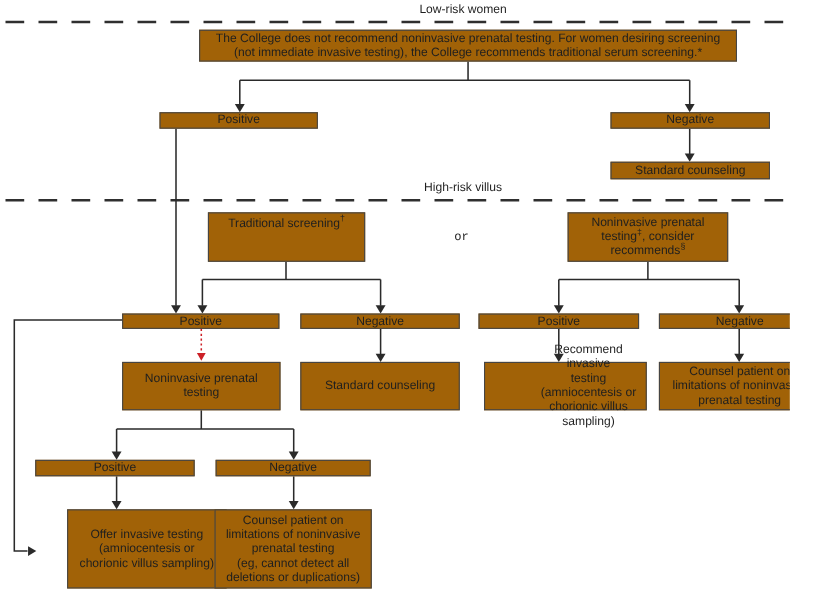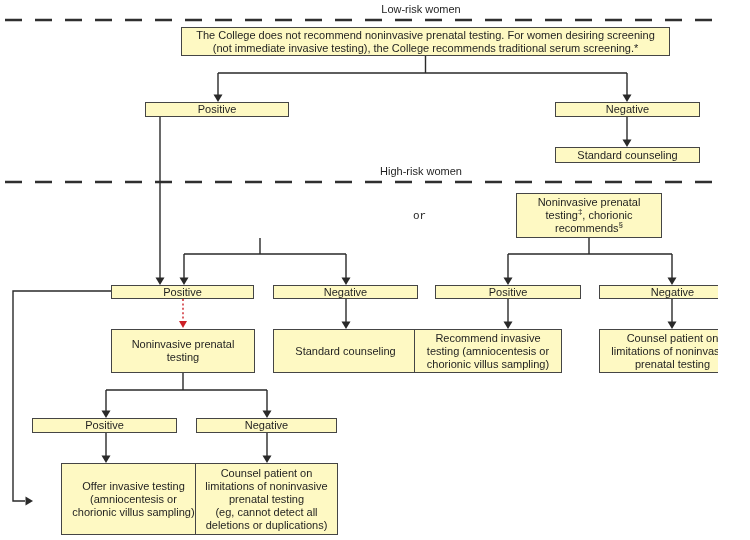--- a/index.html
+++ b/index.html
@@ -4,21 +4,21 @@
 <style>
   html,body { margin:0; padding:0; background:#ffffff; }
   #stage {
     position:relative; width:718px; height:540px; background:#ffffff;
     font-family:"Liberation Sans", sans-serif; color:#1f1f1f;
     overflow:hidden;
   }
   #connectors { position:absolute; left:0; top:0; width:750px; height:540px; }
   .node {
     position:absolute; box-sizing:border-box;
-    border:1.5px solid #454545; background:#fef9c3;
+    border:1.5px solid #454545; background:#a16207;
     display:flex; align-items:center; justify-content:center;
     text-align:center; font-size:11px; line-height:13px;
   }
   .node .txt { display:block; }
   .node .pre { white-space:pre-line; }
   .node sup { font-size:8px; line-height:0; vertical-align:super; }
   .section-label {
     position:absolute; font-size:11px; line-height:12px; text-align:center;
     width:120px; transform:translateX(-50%); color:#1f1f1f;
   }
@@ -30,21 +30,21 @@
   .box-lr-neg    { left:555px; top:102px; width:145px; height:15px; }
   .box-lr-std    { left:555px; top:147px; width:145px; height:16px; }
   .box-trad      { left:189px; top:193px; width:143px; height:45px; align-items:flex-start; padding-top:3px; }
   .box-nipt      { left:516px; top:193px; width:146px; height:45px; }
   .box-hr-pos1   { left:111px; top:285px; width:143px; height:14px; }
   .box-hr-neg1   { left:273px; top:285px; width:145px; height:14px; }
   .box-hr-pos2   { left:435px; top:285px; width:146px; height:14px; }
   .box-hr-neg2   { left:599px; top:285px; width:147px; height:14px; }
   .box-nipt2     { left:111px; top:329px; width:144px; height:44px; }
   .box-std2      { left:273px; top:329px; width:145px; height:44px; }
-  .box-recommend { left:414px; top:329px; width:148px; height:44px; }
+  .box-recommend { left:440px; top:329px; width:148px; height:44px;padding-left:42px; }
   .box-counsel1  { left:599px; top:329px; width:147px; height:44px; }
   .box-b-pos     { left:32px;  top:418px; width:145px; height:15px; }
   .box-b-neg     { left:196px; top:418px; width:141px; height:15px; }
   .box-offer     { left:33px;  top:463px; width:145px; height:72px;margin-left:28px; }
   .box-counsel2  { left:195px; top:463px; width:143px; height:72px; }
 
   .lbl-low  { left:421px; top:3px; }
   .lbl-high { left:421px; top:165px; }
   .lbl-or   { left:413px; top:210px;font-family:Liberation Mono, monospace; }
 
@@ -102,41 +102,44 @@
     <path class="head" d="M267,463 l-4.5,-7.5 h9 z"></path>
 
     <path class="wire" d="M111,291 H13 V501 H25"></path>
     <path class="head" d="M33,501 l-7.5,-4.5 v9 z"></path>
 
     <path class="redwire" stroke-dasharray="3 2.6" d="M195,500.5 H186"></path>
     <path class="redhead" d="M179,500.5 l7,-4 v8 z"></path>
   </svg>
 
   <div class="section-label lbl-low">Low-risk women</div>
-  <div class="section-label lbl-high">High-risk women</div>
+  <div class="section-label lbl-high">High-risk villus</div>
   <div class="or-label lbl-or">or</div>
 
   <div class="node box-college">
     <span class="txt pre">The College does not recommend noninvasive prenatal testing. For women desiring screening
 (not immediate invasive testing), the College recommends traditional serum screening.*</span>
   </div>
 
   <div class="node box-lr-pos">
     <span class="txt">Positive</span>
   </div>
   <div class="node box-lr-neg">
     <span class="txt">Negative</span>
   </div>
   <div class="node box-lr-std">
     <span class="txt">Standard counseling</span>
   </div>
 
+  <div class="node box-trad">
+    <span class="txt"><span>Traditional screening</span><sup>†</sup></span>
+  </div>
 
   <div class="node box-nipt">
-    <span class="txt"><span>Noninvasive prenatal</span><br><span>testing</span><sup>‡</sup><span>, chorionic</span><br><span>recommends</span><sup>§</sup></span>
+    <span class="txt"><span>Noninvasive prenatal</span><br><span>testing</span><sup>‡</sup><span>, consider</span><br><span>recommends</span><sup>§</sup></span>
   </div>
 
   <div class="node box-hr-pos1">
     <span class="txt">Positive</span>
   </div>
   <div class="node box-hr-neg1">
     <span class="txt">Negative</span>
   </div>
   <div class="node box-hr-pos2">
     <span class="txt">Positive</span>

